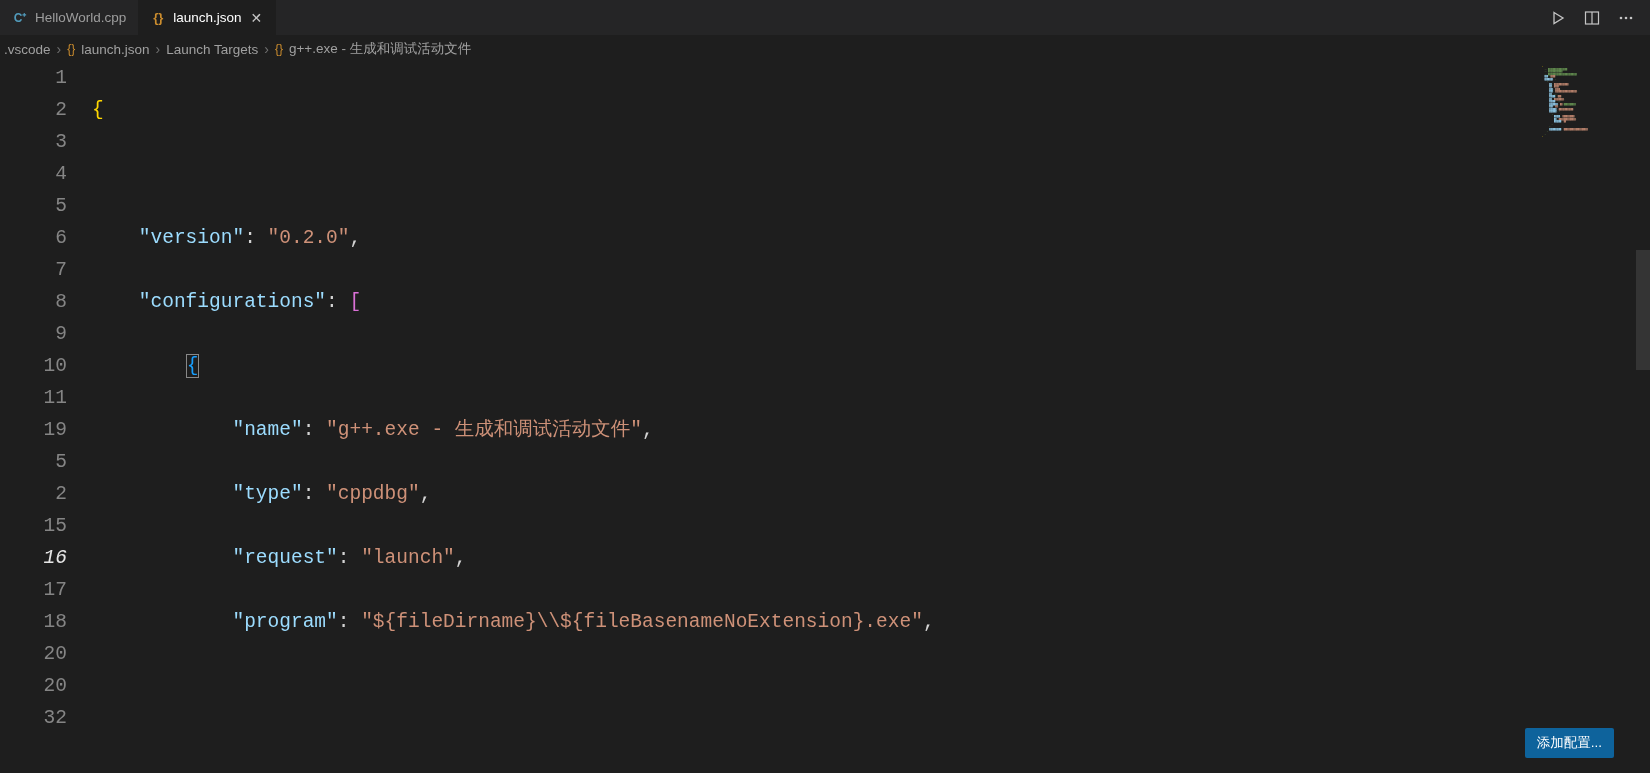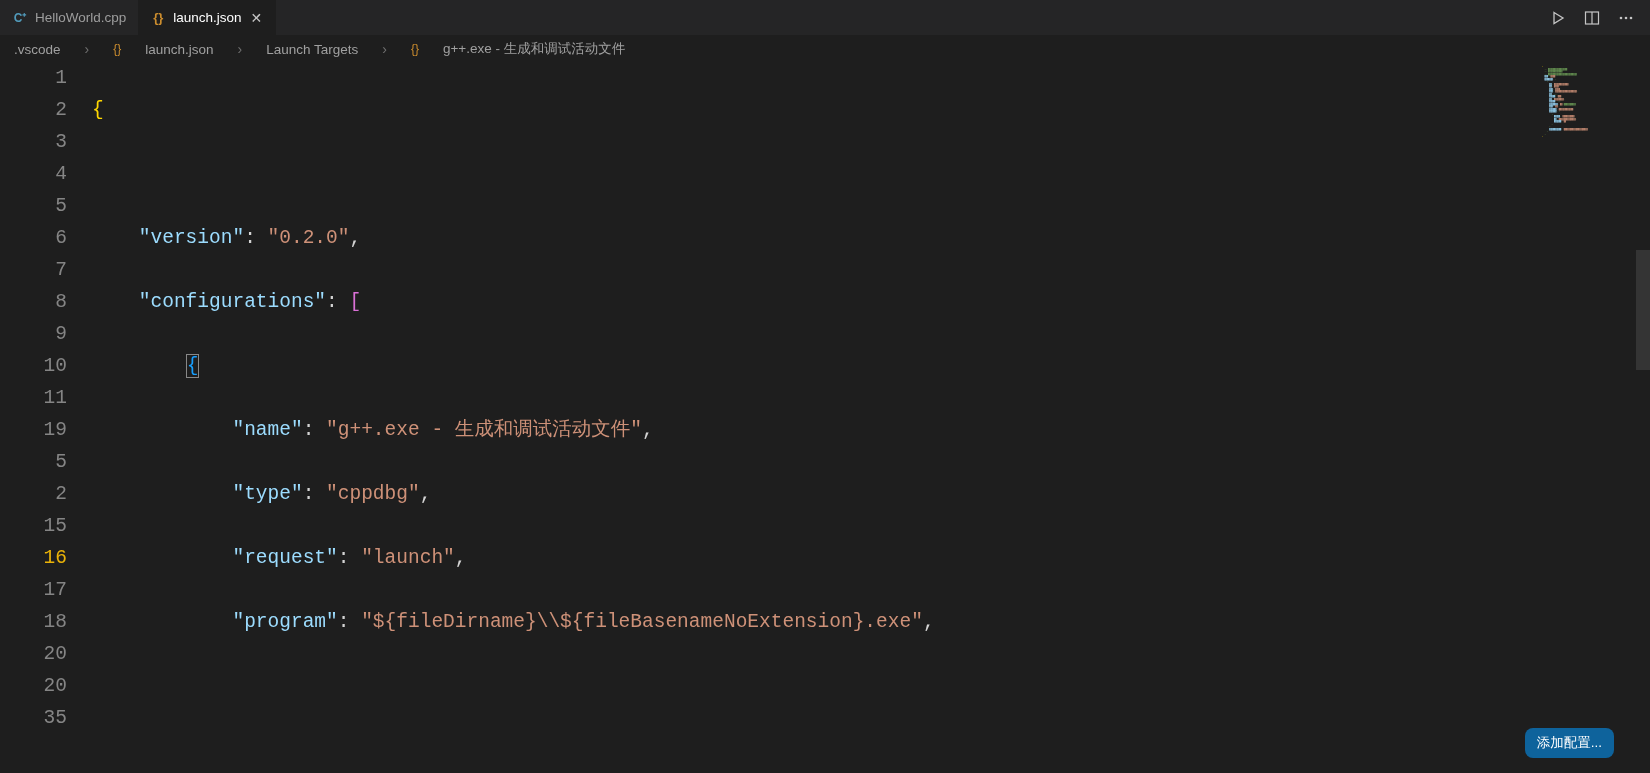--- a/index.html
+++ b/index.html
@@ -18,35 +18,35 @@
   color:#9d9d9d; cursor:pointer; font-family:"Segoe UI",sans-serif;
 }
 .tab.active { background:#1e1e1e; color:#fff; }
 .tab-icon { width:16px; height:16px; display:flex; align-items:center; justify-content:center; font-size:12px; font-weight:bold; }
 .tab-cpp { color:#519aba; }
 .tab-json { color:#cc8d2e; font-size:13px; }
 .tab-close { color:#c5c5c5; font-size:14px; padding:0 2px; }
 .top-actions { margin-left:auto; display:flex; align-items:center; gap:6px; padding-right:10px; }
 .top-actions .ico { width:28px; height:28px; display:flex; align-items:center; justify-content:center; color:#c5c5c5; cursor:pointer; }
 .breadcrumbs {
-  display:flex; align-items:center; height:26px; padding:0 14px;
-  font-size:13.5px; color:#a0a0a0; gap:24px; font-family:"Segoe UI",sans-serif;text-align:right;
+  display:flex; align-items:center; height:26px; padding:0 4px;
+  font-size:13.5px; color:#a0a0a0; gap:6px; font-family:"Segoe UI",sans-serif;text-align:right;
 }
 .bc-sep { color:#707070; font-size:14px; }
 .bc-icon { color:#cc8d2e; font-size:12px; }
 .editor-wrap { position:relative; height:711px; }
 .editor {
   display:flex; height:100%; font-size:19.5px; line-height:32px;
 }
 .gutter {
   width:92px; text-align:right; padding-right:25px; color:#858585;
   background:#1e1e1e; user-select:none;
 }
 .gutter div { height:32px; }
-.gutter .current { color:#eab308; }
+.gutter .current { color:#e5e5e5;font-style:italic; }
 .code { flex:1; position:relative; white-space:pre; overflow:hidden; }
 .code .row { height:32px; position:relative; }
 .indent { color:#404040; display:inline-block; }
 .yb { color:#ffd700; }  
 .pb { color:#da70d6; }  
 .bb { color:#179fff; }  
 .key { color:#9cdcfe; }
 .str { color:#ce9178; }
 .cm { color:#6a9955; }
 .lnk { text-decoration:underline; }
@@ -57,21 +57,21 @@
   background:#1e1e1e; font-size:2px; line-height:2.5px; padding:4px 6px;
   color:#6a9955; overflow:hidden; opacity:.85;
 }
 .minimap div { white-space:pre; }
 .mm-k{color:#9cdcfe}.mm-s{color:#ce9178}.mm-b{color:#ffd700}.mm-c{color:#6a9955}
 .scrollbar { position:absolute; top:0; right:0; width:14px; height:711px; background:transparent; }
 .scroll-region { position:absolute; top:188px; right:0; width:14px; height:120px; background:rgba(121,121,121,.25); }
 .add-btn {
   position:absolute; right:36px; bottom:15px;
   background:#0e639c; color:#fff; padding:6px 12px; font-size:13.5px;
-  border:none; cursor:pointer; border-radius:8px; font-family:"Segoe UI",sans-serif;
+  border:none; cursor:pointer; border-radius:2px; font-family:"Segoe UI",sans-serif;
 }
 svg{display:block}
 </style>
 </head>
 <body>
 
 <div class="tabbar">
   <div class="tab">
     <span class="tab-icon tab-cpp">C⁺</span>
     <span>HelloWorld.cpp</span>
@@ -131,21 +131,21 @@
         <div>11</div>
         <div>19</div>
         <div>5</div>
         <div>2</div>
         <div>15</div>
         <div class="current">16</div>
         <div>17</div>
         <div>18</div>
         <div>20</div>
         <div>20</div>
-        <div>35</div>
+        <div>32</div>
     </div>
     <div class="code">
 <div class="row"><span class="yb">{</span></div>
 <div class="row"><span class="indent">    </span></div>
 <div class="row"><span class="indent">    </span><span class="key">"version"</span><span class="pn">: </span><span class="str">"0.2.0"</span><span class="pn">,</span></div>
 <div class="row"><span class="indent">    </span><span class="key">"configurations"</span><span class="pn">: </span><span class="pb">[</span></div>
 <div class="row"><span class="indent">        </span><span class="cursor-box"><span class="bb">{</span></span></div>
 <div class="row"><span class="indent">            </span><span class="key">"name"</span><span class="pn">: </span><span class="str">"g++.exe - 生成和调试活动文件"</span><span class="pn">,</span></div>
 <div class="row"><span class="indent">            </span><span class="key">"type"</span><span class="pn">: </span><span class="str">"cppdbg"</span><span class="pn">,</span></div>
 <div class="row"><span class="indent">            </span><span class="key">"request"</span><span class="pn">: </span><span class="str">"launch"</span><span class="pn">,</span></div>

